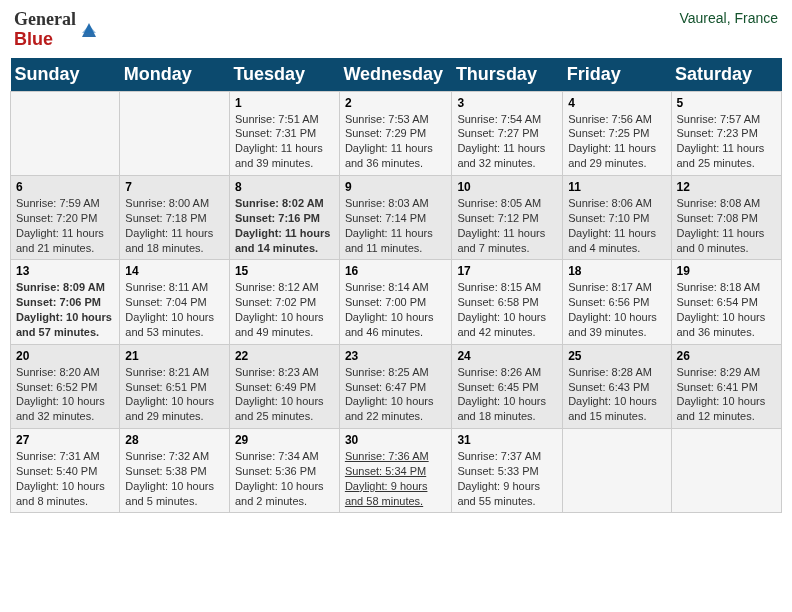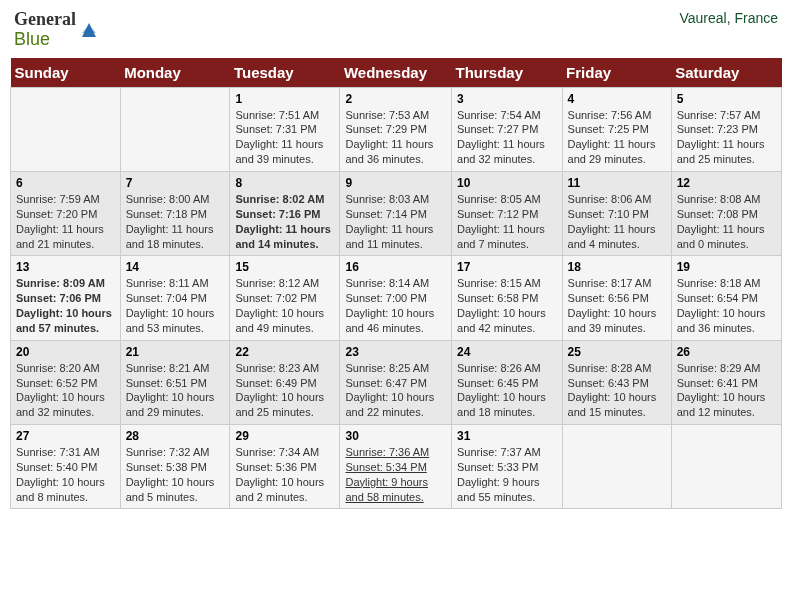--- a/index.html
+++ b/index.html
@@ -23,22 +23,22 @@
       gap: 2px;
     }
     .logo-text-general {
       font-size: 18px;
       font-weight: bold;
       color: #333;
       font-family: Liberation Serif, serif;
     }
     .logo-text-blue {
       font-size: 18px;
-      font-weight: normal;
-      color: #4d7c0f;
+      font-weight: bold;
+      color: #b91c1c;
     }
     .logo-icon {
       width: 22px;
       height: 22px;
       margin-left: 2px;
     }
     .title-section {
       text-align: right;
     }
     .month-title {
@@ -49,25 +49,25 @@
     .location {
       font-size: 14px;
       color: #14532d;
     }
     table {
       width: 100%;
       border-collapse: collapse;
       font-size: 11px;
     }
     th {
-      background-color: #7f1d1d;
+      background-color: #0c4a6e;
       color: white;
       padding: 6px 4px;
       text-align: left;
-      font-size: 15px;
+      font-size: 18px;
       font-weight: bold;
     }
     td {
       border: 1px solid #ccc;
       vertical-align: top;
       padding: 4px 5px;
       min-height: 70px;
       width: 113px;
     }
     tr:nth-child(odd) td {

